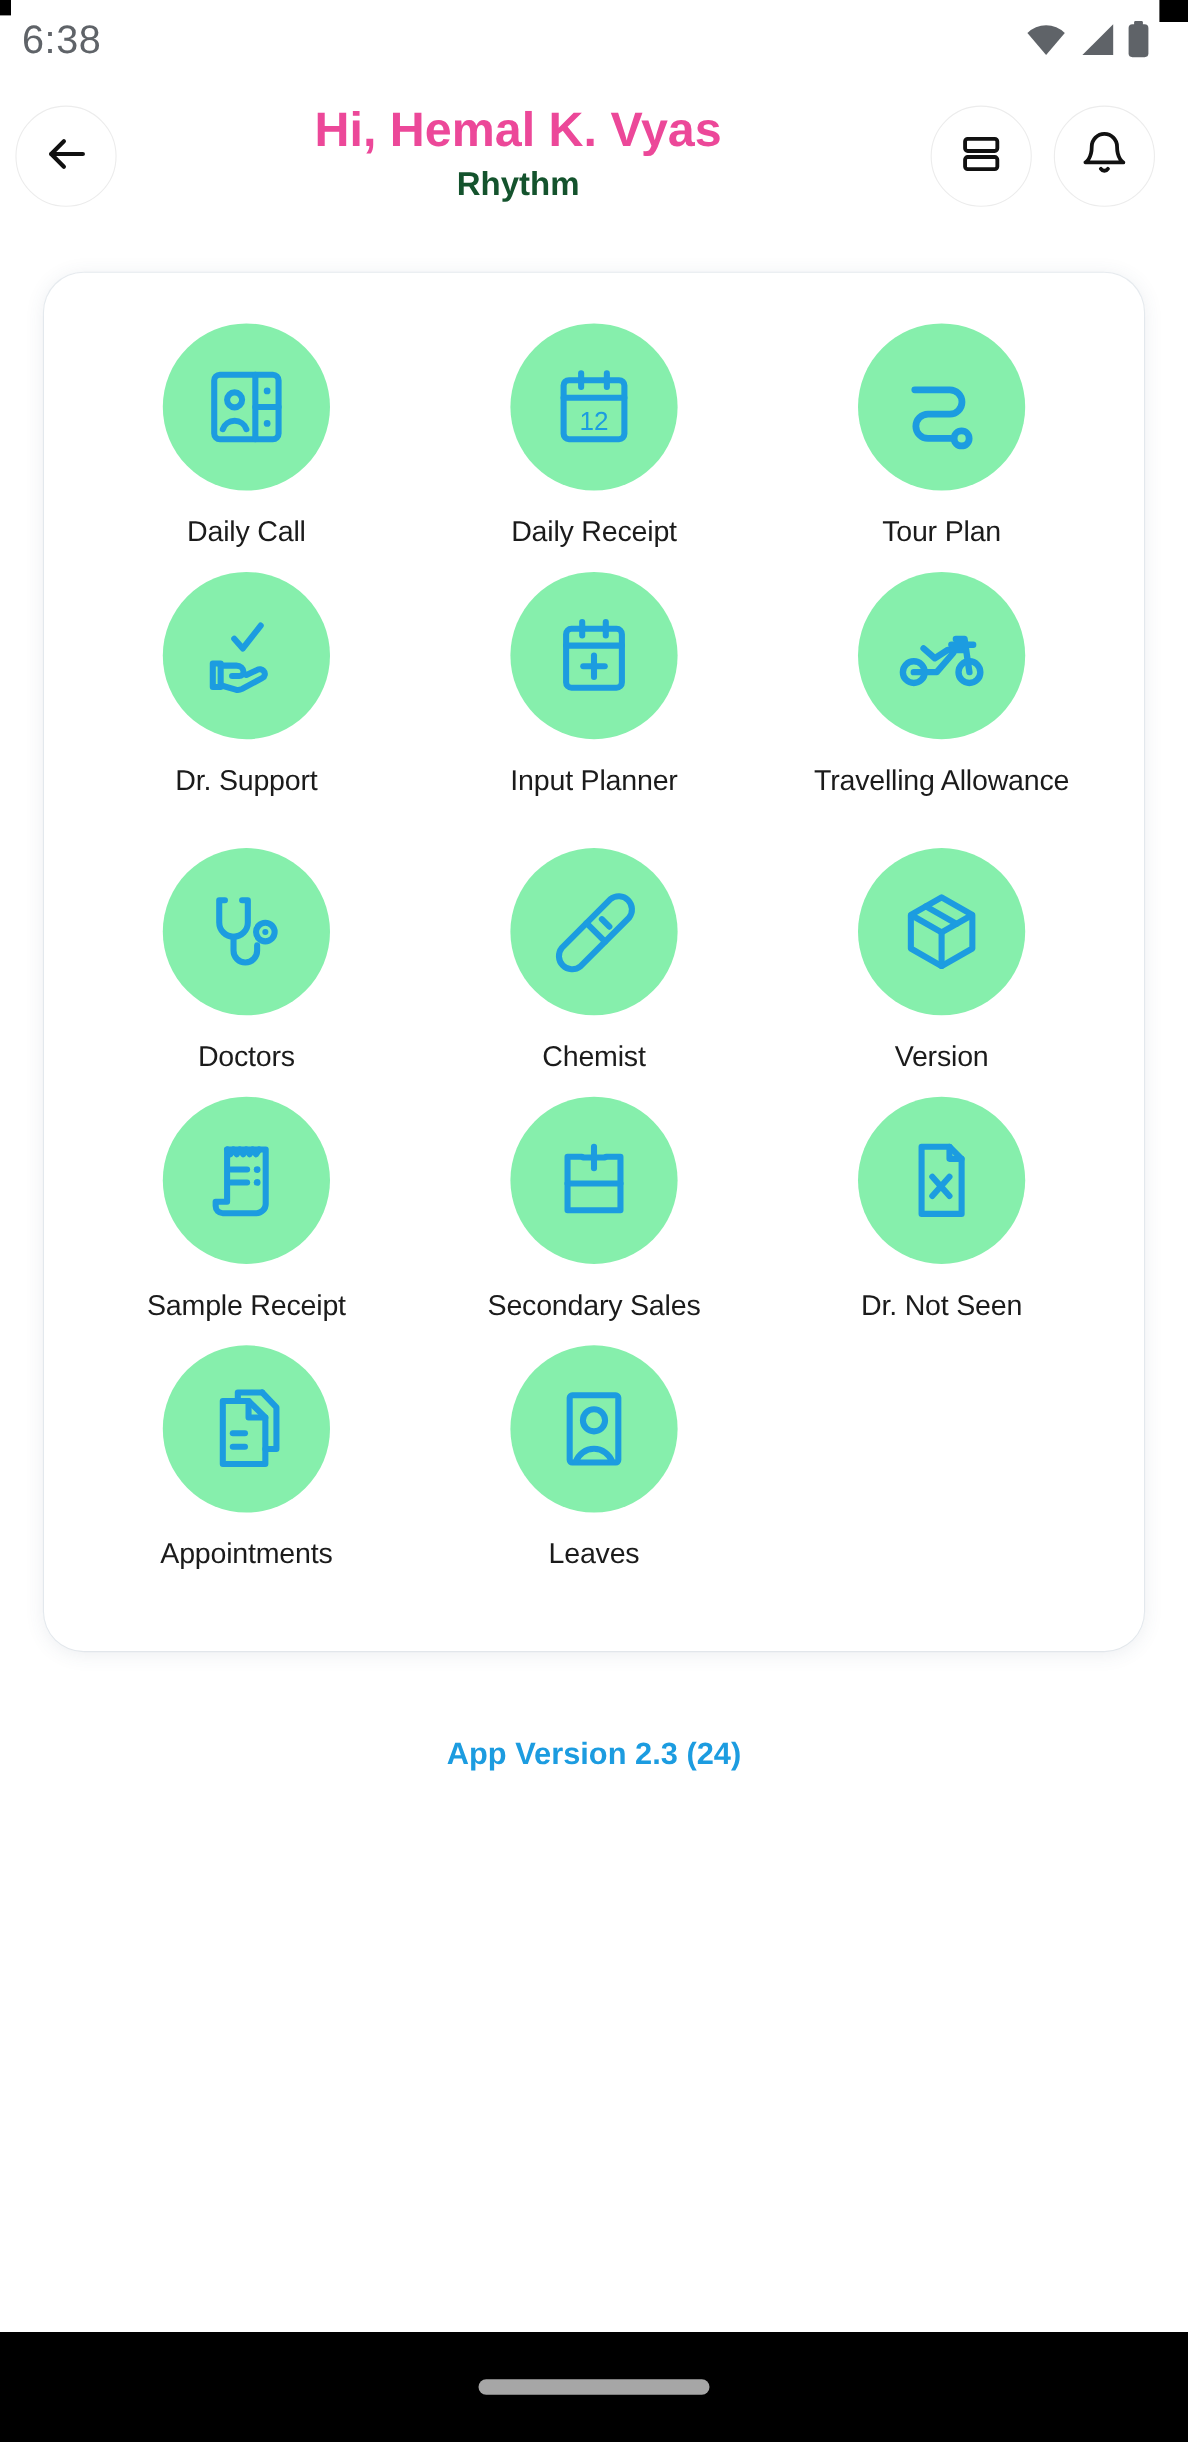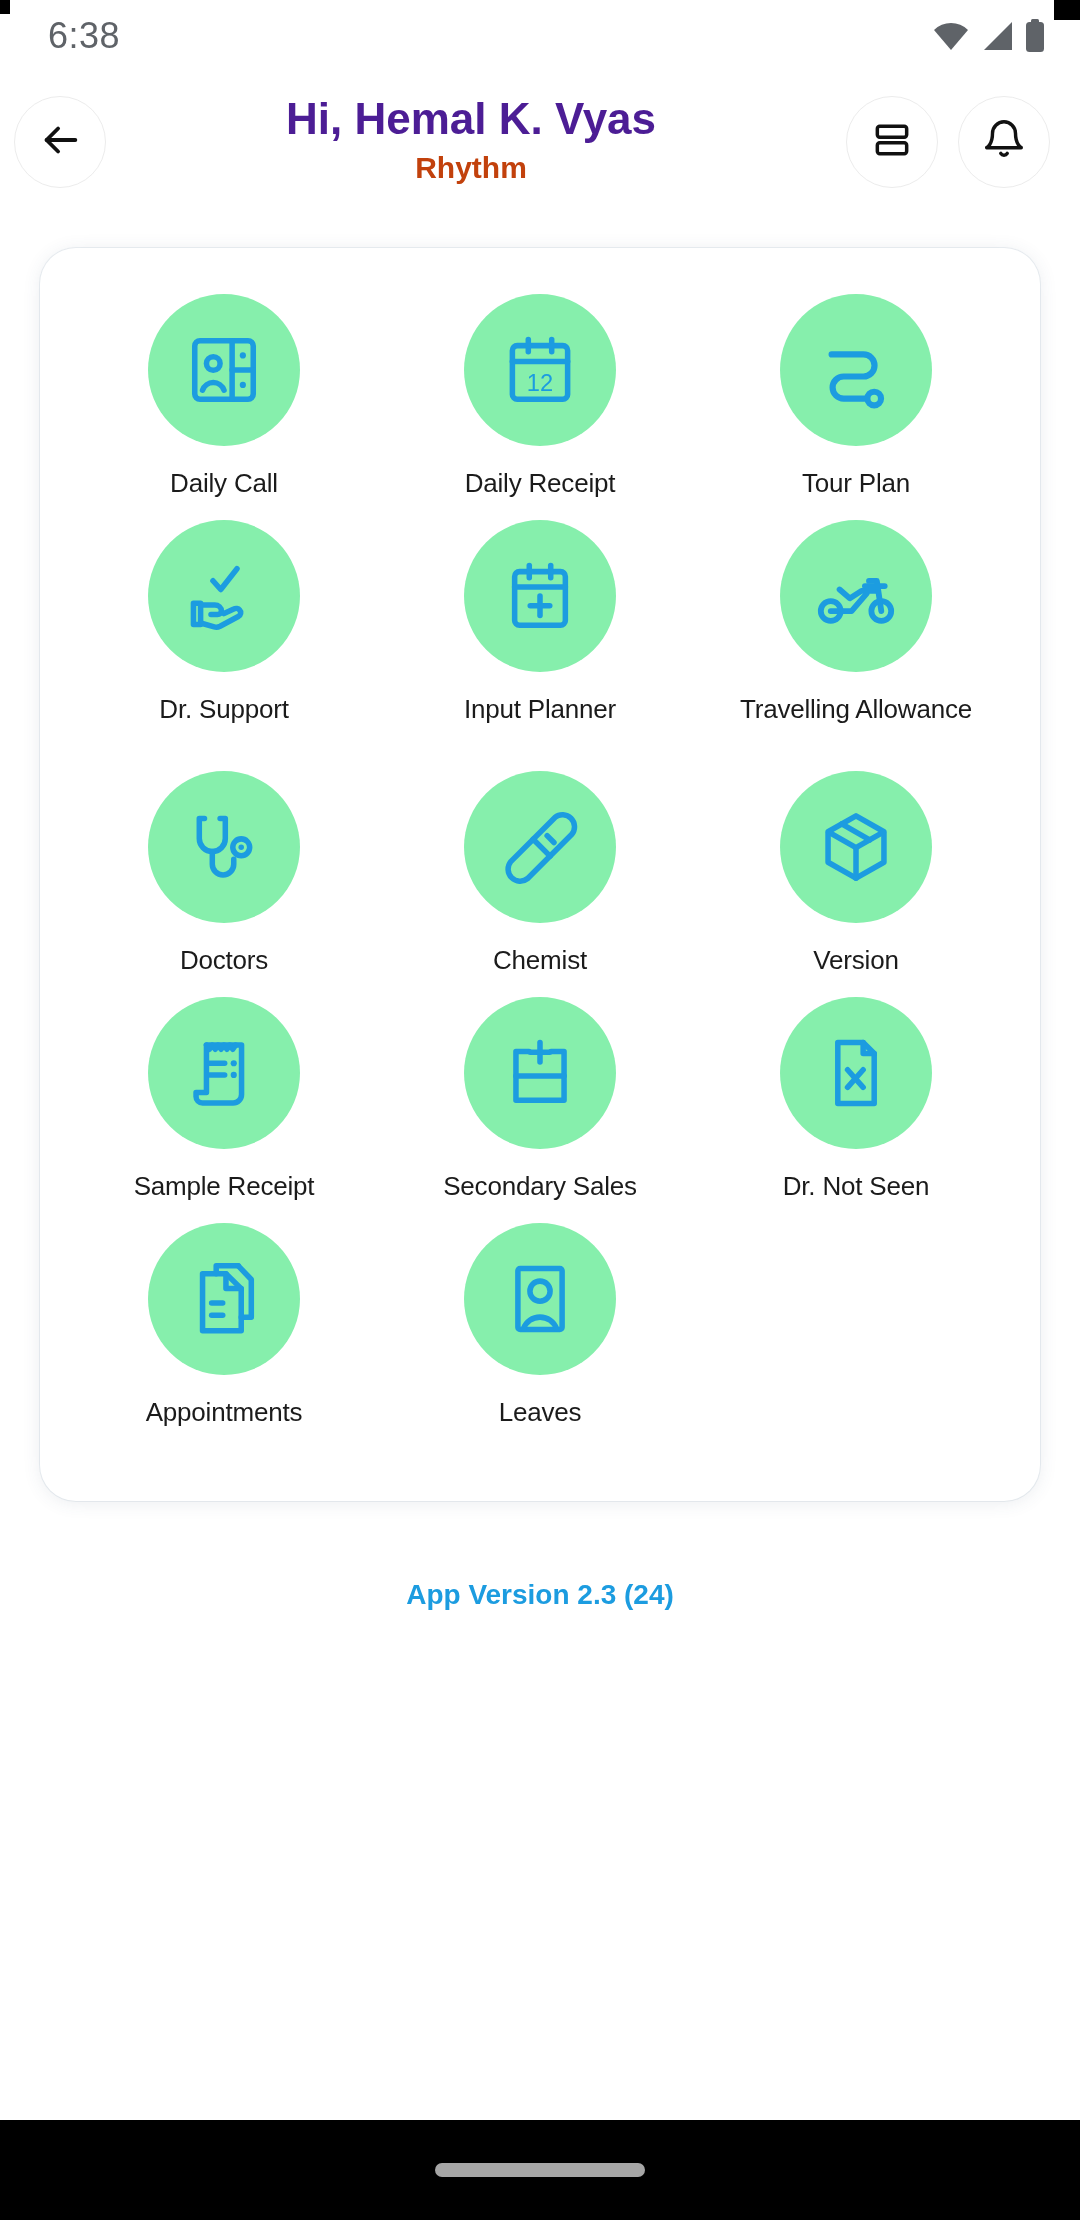--- a/index.html
+++ b/index.html
@@ -21,21 +21,21 @@
     flex-direction: column;
   }
 
   
   .status-bar {
     height: 72px;
     flex: 0 0 72px;
     display: flex;
     align-items: center;
     justify-content: space-between;
-    padding: 0 34px 0 48px;
+    padding: 0 34px 0 20px;
     background: #ffffff;
   }
   .status-time {
     font-size: 36px;
     color: #5f6368;
     font-family: "Liberation Sans", sans-serif;
     letter-spacing: 0.5px;
   }
   .status-icons {
     display: flex;
@@ -79,28 +79,28 @@
     display: flex;
     flex-direction: column;
     align-items: center;
     justify-content: center;
     padding-bottom: 4px;
     margin-left: -10px;
   }
   .greeting {
     font-size: 44px;
     font-weight: bold;
-    color: #4c1d95;
+    color: #ec4899;
     line-height: 1.12;
     white-space: nowrap;
   }
   .sub-title {
     font-size: 30px;
     font-weight: bold;
-    color: #c2410c;
+    color: #14532d;
     line-height: 1.2;
     margin-top: 6px;
   }
   .bar-actions {
     display: flex;
     align-items: center;
     gap: 20px;
   }
 
   

